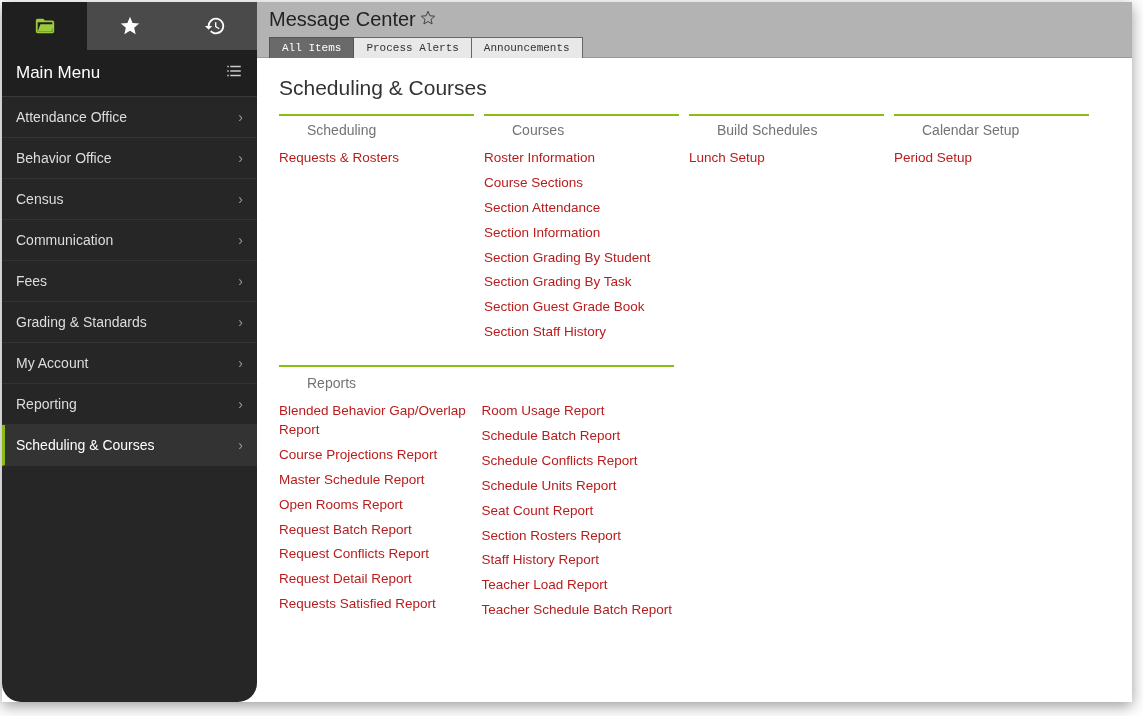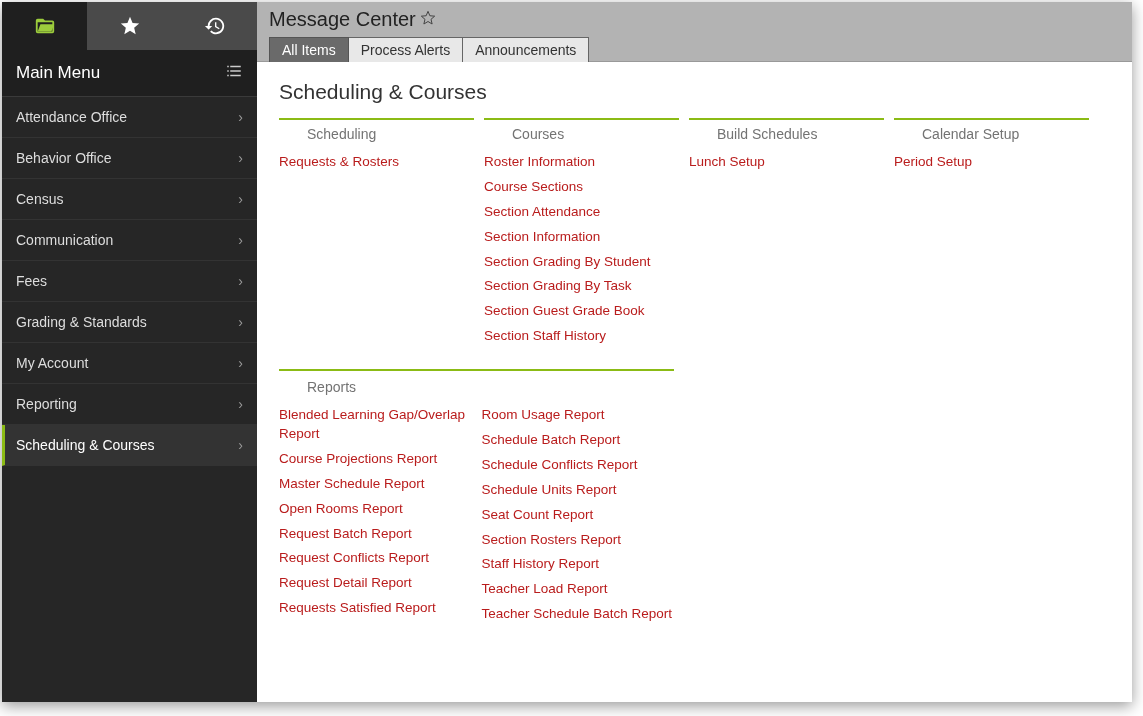--- a/index.html
+++ b/index.html
@@ -23,20 +23,21 @@
       position: relative;
     }
     
     .sidebar {
       width: 255px;
       background: #262626;
       color: #fff;
       display: flex;
       flex-direction: column;
       flex-shrink: 0;
+      border-radius: 19px;
     }
     .sidebar-top-icons {
       display: flex;
       height: 48px;
       background: #4a4a4a;
     }
     .top-icon {
       flex: 1;
       display: flex;
       align-items: center;
@@ -127,27 +128,28 @@
     .star-outline svg {
       width: 16px;
       height: 16px;
     }
     .tabs {
       display: flex;
       gap: 0;
     }
     .tab {
       padding: 4px 12px;
-      font-size: 14px;
+      font-size: 11px;
       border: 1px solid #666;
       border-bottom: none;
       background: #e8e8e8;
       cursor: pointer;
       color: #333;
       margin-bottom: -1px;
+      font-family: Liberation Mono, monospace;
     }
     .tab.active {
       background: #6a6a6a;
       color: #fff;
       border-color: #555;
     }
     .tab + .tab {
       border-left: none;
     }
     .content {
@@ -329,21 +331,21 @@
             <li class="link-item">Period Setup</li>
           </ul>
         </div>
       </div>
 
       <div class="reports-section">
         <div class="col-title">Reports</div>
         <div class="reports-row">
           <div class="reports-col">
             <ul class="link-list">
-              <li class="link-item">Blended Learning Gap/Overlap Report</li>
+              <li class="link-item">Blended Behavior Gap/Overlap Report</li>
               <li class="link-item">Course Projections Report</li>
               <li class="link-item">Master Schedule Report</li>
               <li class="link-item">Open Rooms Report</li>
               <li class="link-item">Request Batch Report</li>
               <li class="link-item">Request Conflicts Report</li>
               <li class="link-item">Request Detail Report</li>
               <li class="link-item">Requests Satisfied Report</li>
             </ul>
           </div>
           <div class="reports-col">

